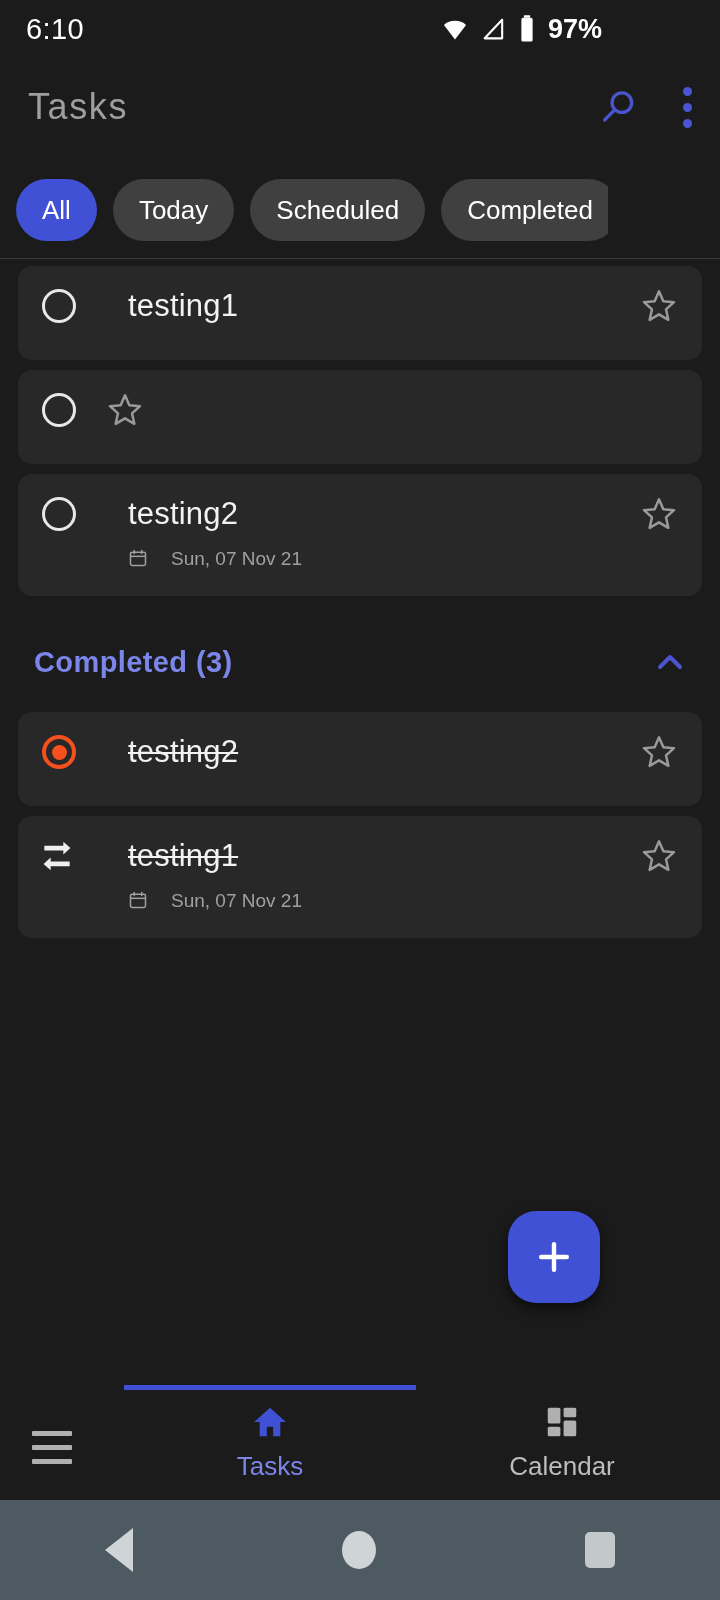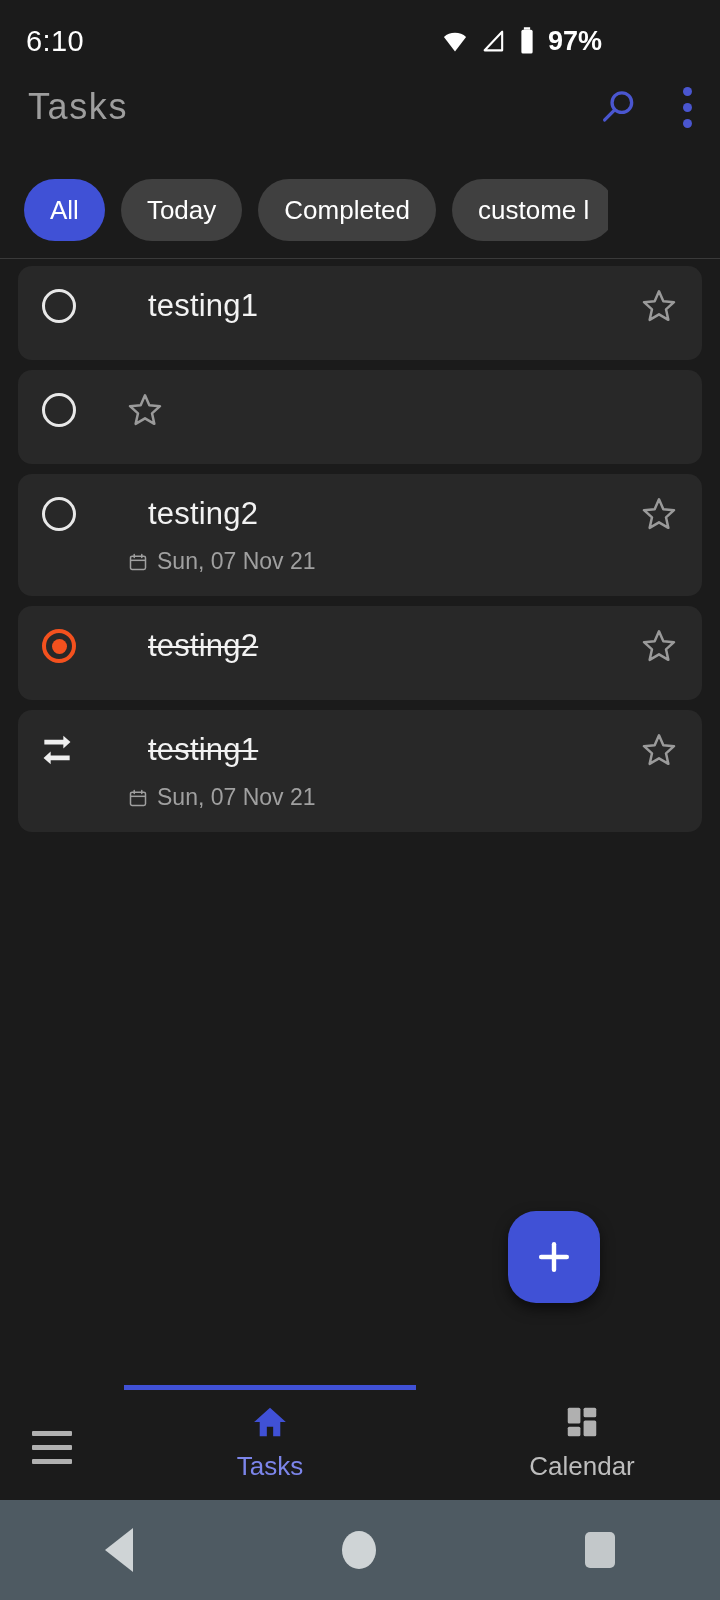--- a/index.html
+++ b/index.html
@@ -11,21 +11,21 @@
   }
   #screen {
     position:relative;
     width:720px; height:1600px;
     background:#1b1b1b;
     overflow:hidden;
   }
 
   
   .statusbar {
-    position:absolute; top:12px; left:0; width:628px; height:58px;
+    position:absolute; top:0; left:0; width:628px; height:58px;
     display:flex; align-items:center; justify-content:space-between;
     padding:0 26px;
     background:#1b1b1b;
   }
   .status-time {
     color:#ffffff; font-size:29px; letter-spacing:0.4px;
   }
   .status-right { display:flex; align-items:center; gap:10px; }
   .status-batt-text { color:#ffffff; font-size:27px; font-weight:bold; margin-left:2px; }
 
@@ -41,21 +41,21 @@
   }
   .appbar-actions { display:flex; align-items:center; gap:44px; }
   .icon-btn { display:flex; align-items:center; justify-content:center; cursor:pointer; }
   .dots { display:flex; flex-direction:column; gap:7px; align-items:center; }
   .dots i { display:block; width:9px; height:9px; border-radius:50%; background:#4a56d0; }
 
   
   .chipbar {
     position:absolute; top:162px; left:0; width:608px; height:96px;
     display:flex; align-items:center; gap:16px;
-    padding-left:24px;
+    padding-left:16px;
     background:#1b1b1b;
     overflow:hidden;
     white-space:nowrap;
   }
   .chip {
     flex:0 0 auto;
     height:62px; border-radius:31px;
     display:flex; align-items:center; justify-content:center;
     padding:0 26px;
     background:#404040;
@@ -73,21 +73,21 @@
   .task-card {
     position:relative;
     margin:0 18px 10px 18px;
     background:#282828;
     border-radius:14px;
     padding:20px 20px 20px 20px;
     min-height:94px;
     cursor:pointer;
   }
   .task-card.tall { min-height:122px; }
-  .task-row { display:flex; align-items:center;gap:20px; }
+  .task-row { display:flex; align-items:center; }
   .task-lead { width:64px; flex:0 0 64px; display:flex; align-items:center; justify-content:flex-start; }
   .circle-empty {
     width:34px; height:34px; border-radius:50%;
     border:3px solid #e8e8e8; box-sizing:border-box;
     margin-left:4px;
   }
   .radio-done {
     width:34px; height:34px; border-radius:50%;
     border:4px solid #f4511e; box-sizing:border-box;
     display:flex; align-items:center; justify-content:center;
@@ -96,23 +96,23 @@
   .radio-done i {
     display:block; width:15px; height:15px; border-radius:50%; background:#f4511e;
   }
   .task-title {
     flex:1; color:#f2f2f2; font-size:31px; letter-spacing:0.2px;
     padding-left:26px;
   }
   .task-title.done { text-decoration:line-through; text-decoration-thickness:2px; }
   .star { flex:0 0 46px; display:flex; align-items:center; justify-content:center; cursor:pointer; }
   .task-date {
-    display:flex; align-items:center; gap:9px;
+    display:flex; gap:23px;
     margin-top:14px; margin-left:90px;
-    color:#a0a0a0; font-size:23px;
+    color:#a0a0a0; font-size:19px;
   }
 
   
   .completed-header {
     display:flex; align-items:center; justify-content:space-between;
     padding:36px 30px 30px 34px;
     cursor:pointer;
   }
   .completed-label { color:#7c85ea; font-size:29px; font-weight:bold; letter-spacing:0.4px; }
 
@@ -135,21 +135,21 @@
   .nav-indicator {
     position:absolute; top:0; left:124px; width:292px; height:5px; background:#4051d6;
   }
   .nav-item {
     display:flex; flex-direction:column; align-items:center; justify-content:center;
     gap:10px; cursor:pointer;
   }
   .nav-hamburger { position:absolute; left:32px; top:46px; width:40px; cursor:pointer; }
   .nav-hamburger i { display:block; height:5px; background:#b0b0b0; margin-bottom:9px; border-radius:1px; }
   .nav-tasks { position:absolute; left:196px; top:18px; width:148px; }
-  .nav-calendar { position:absolute; left:508px; top:18px; width:148px; }
+  .nav-calendar { position:absolute; left:488px; top:18px; width:148px; }
   .nav-label { font-size:26px; }
   .nav-label.active { color:#7c85ea; }
   .nav-label.inactive { color:#bdbdbd; }
 
   
   .sysnav {
     position:absolute; left:0; bottom:0; width:720px; height:100px;
     background:#4e5a62;
     display:flex; align-items:center; justify-content:space-around;
   }
@@ -204,20 +204,21 @@
             <i></i>
             <i></i>
         </span>
       </div>
     </div>
   </div>
 
   <div class="chipbar">
     <div class="chip active">All</div>
     <div class="chip">Today</div>
+    <div class="chip">Scheduled</div>
     <div class="chip">Completed</div>
     <div class="chip">custome l</div>
   </div>
   <div class="chip-divider"></div>
 
   <div class="list">
 
     <div class="task-card">
       <div class="task-row">
         <div class="task-lead">
@@ -261,20 +262,26 @@
         <svg width="20" height="20" viewBox="0 0 24 24">
           <rect x="3" y="5" width="18" height="16" rx="2" fill="none" stroke="#a0a0a0" stroke-width="1.8"></rect>
           <line x1="3" y1="10" x2="21" y2="10" stroke="#a0a0a0" stroke-width="1.8"></line>
           <line x1="7.5" y1="3" x2="7.5" y2="6.5" stroke="#a0a0a0" stroke-width="1.8" stroke-linecap="round"></line>
           <line x1="16.5" y1="3" x2="16.5" y2="6.5" stroke="#a0a0a0" stroke-width="1.8" stroke-linecap="round"></line>
         </svg>
         <span>Sun, 07 Nov 21</span>
       </div>
     </div>
 
+    <div class="completed-header">
+      <span class="completed-label">Completed (3)</span>
+      <svg width="40" height="40" viewBox="0 0 24 24">
+        <polyline points="6,15 12,9 18,15" fill="none" stroke="#4a56d0" stroke-width="2.4" stroke-linecap="round" stroke-linejoin="round"></polyline>
+      </svg>
+    </div>
 
     <div class="task-card">
       <div class="task-row">
         <div class="task-lead">
           <span class="radio-done">
               <i></i>
             </span>
         </div>
         <div class="task-title done">testing2</div>
         <div class="star">

